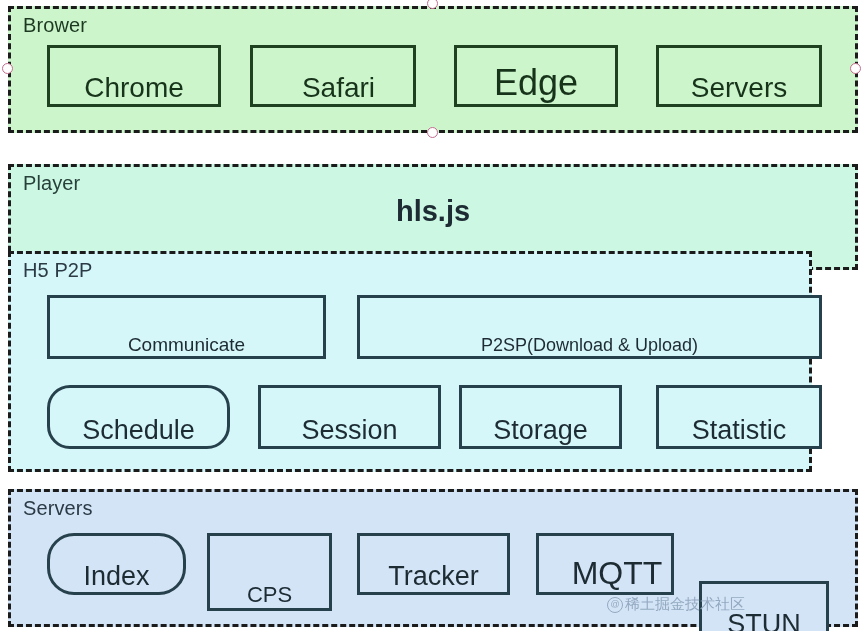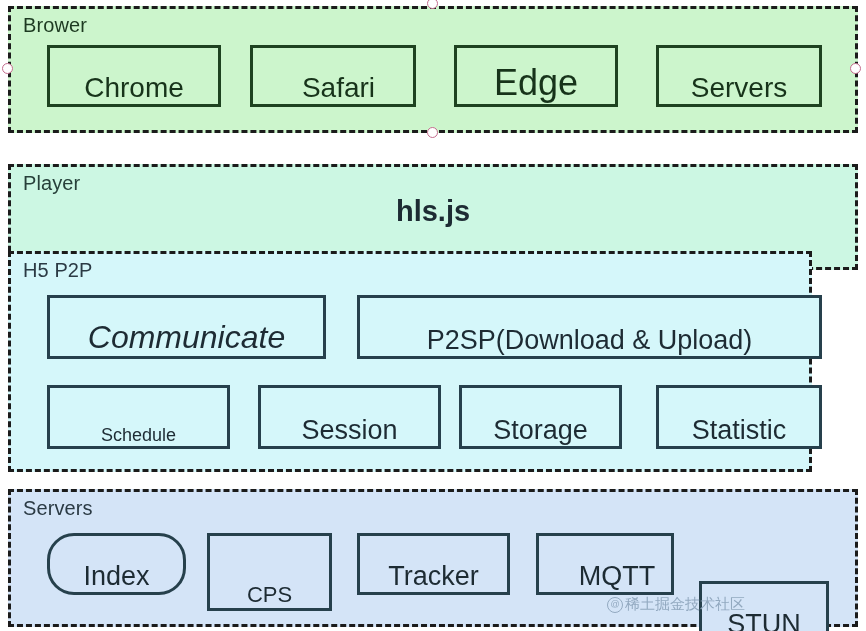--- a/index.html
+++ b/index.html
@@ -133,28 +133,28 @@
   <div class="handle" style="left:433px; top:133px;"></div>
 
   <div class="group g-player" style="left:8px; top:164px; width:850px; height:106px;">
     <div class="group-label">Player</div>
     <div class="free-text" style="left:0; right:0; top:28px; text-align:center;font-weight:bold;">hls.js</div>
   </div>
 
   <div class="group g-h5p2p" style="left:8px; top:251px; width:804px; height:221px;">
     <div class="group-label">H5 P2P</div>
 
-    <div class="node" style="left:36px; top:41px; width:279px; height:64px; font-size:32px;font-style:italic;">
+    <div class="node" style="left:36px; top:41px; width:279px; height:64px; font-size:19px;">
       <span>Communicate</span>
     </div>
-    <div class="node" style="left:346px; top:41px; width:465px; height:64px; font-size:27px;">
+    <div class="node" style="left:346px; top:41px; width:465px; height:64px; font-size:18px;">
       <span>P2SP(Download &amp; Upload)</span>
     </div>
 
-    <div class="node" style="left:36px; top:131px; width:183px; height:64px; font-size:18px;">
+    <div class="node" style="left:36px; top:131px; width:183px; height:64px; font-size:27px;border-radius:23px;">
       <span>Schedule</span>
     </div>
     <div class="node" style="left:247px; top:131px; width:183px; height:64px; font-size:27px;">
       <span>Session</span>
     </div>
     <div class="node" style="left:448px; top:131px; width:163px; height:64px; font-size:27px;">
       <span>Storage</span>
     </div>
     <div class="node" style="left:645px; top:131px; width:166px; height:64px; font-size:27px;">
       <span>Statistic</span>
@@ -166,21 +166,21 @@
 
     <div class="node" style="left:36px; top:41px; width:139px; height:62px; font-size:27px;border-radius:27px;">
       <span>Index</span>
     </div>
     <div class="node" style="left:196px; top:41px; width:125px; height:78px; font-size:22px;">
       <span>CPS</span>
     </div>
     <div class="node" style="left:346px; top:41px; width:153px; height:62px; font-size:27px;">
       <span>Tracker</span>
     </div>
-    <div class="node" style="left:525px; top:41px; width:138px; height:62px; font-size:27px;padding-left:24px;">
+    <div class="node" style="left:525px; top:41px; width:138px; height:62px; font-size:32px;padding-left:24px;">
       <span>MQTT</span>
     </div>
     <div class="node" style="left:688px; top:41px; width:130px; height:62px; font-size:27px;margin-top:48px;">
       <span>STUN</span>
     </div>
 
     <div class="watermark" style="left:596px; top:103px;">
       <span class="wm-mark">@</span>
       <span>稀土掘金技术社区</span>
     </div>

